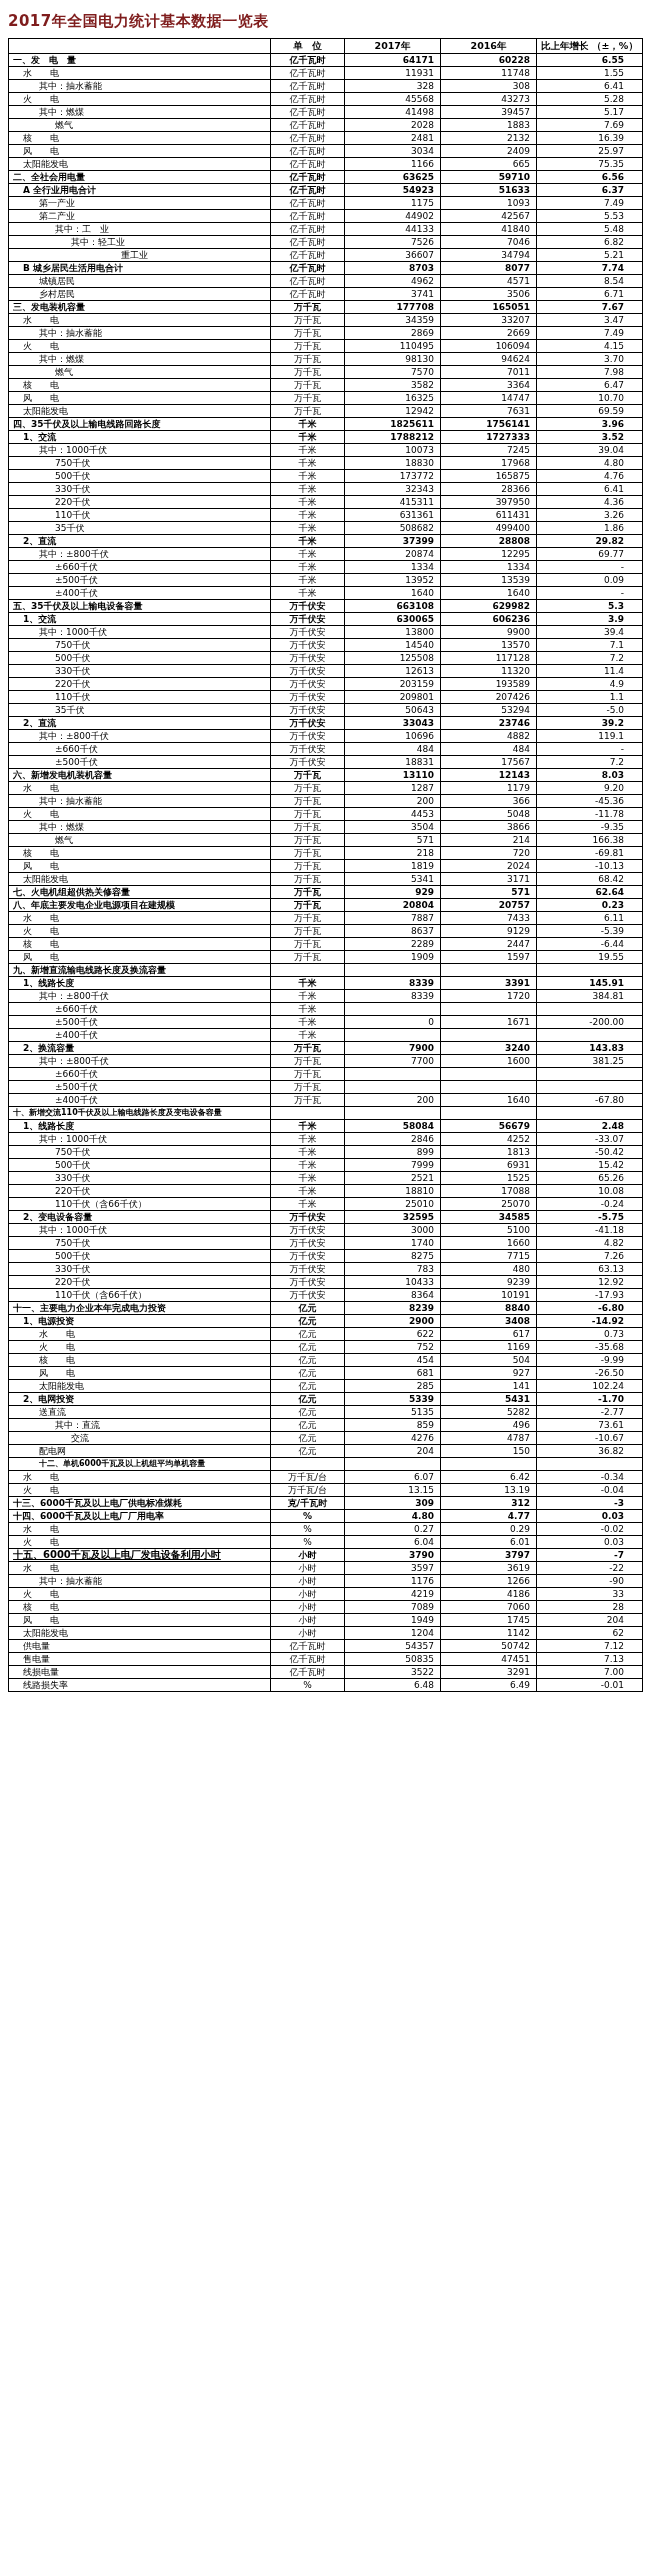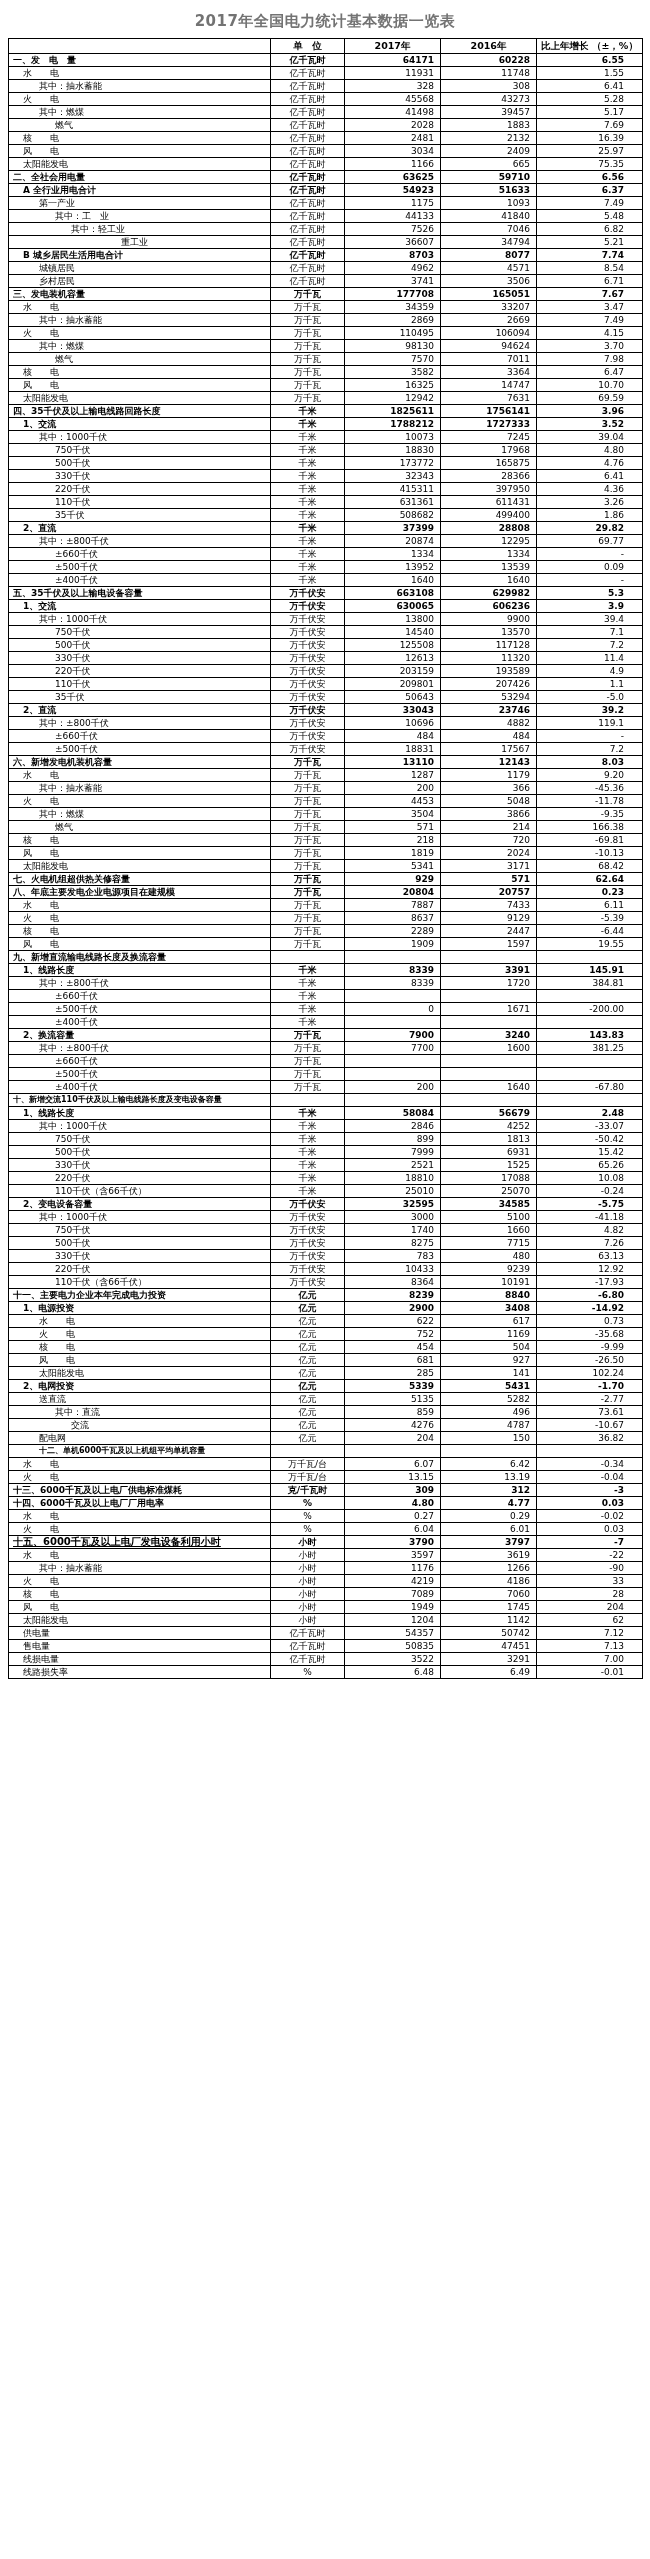--- a/index.html
+++ b/index.html
@@ -8,24 +8,23 @@
     padding: 0;
     background: #ffffff;
     font-family: "DejaVu Sans", "Liberation Sans", sans-serif;
     width: 650px;
   }
   .page {
     width: 650px;
     padding: 6px 8px 10px 8px;
   }
   .title {
-    text-align: center;
     font-size: 15px;
     font-weight: bold;
-    color: #737373;
+    color: #7f1d1d;
     padding: 6px 0 7px 0;
     letter-spacing: 0.5px;
   }
   table {
     border-collapse: collapse;
     width: 634px;
     table-layout: fixed;
     font-size: 9px;
   }
   col.c-item { width: 262px; }
@@ -168,20 +167,27 @@
           <td class="gr b">6.37</td>
         </tr>
         <tr>
           <td class="item lv2">第一产业</td>
           <td class="unit">亿千瓦时</td>
           <td class="num">1175</td>
           <td class="num">1093</td>
           <td class="gr">7.49</td>
         </tr>
         <tr>
+          <td class="item lv2">第二产业</td>
+          <td class="unit">亿千瓦时</td>
+          <td class="num">44902</td>
+          <td class="num">42567</td>
+          <td class="gr">5.53</td>
+        </tr>
+        <tr>
           <td class="item lv3">其中：工　业</td>
           <td class="unit">亿千瓦时</td>
           <td class="num">44133</td>
           <td class="num">41840</td>
           <td class="gr">5.48</td>
         </tr>
         <tr>
           <td class="item lv4">其中：轻工业</td>
           <td class="unit">亿千瓦时</td>
           <td class="num">7526</td>

